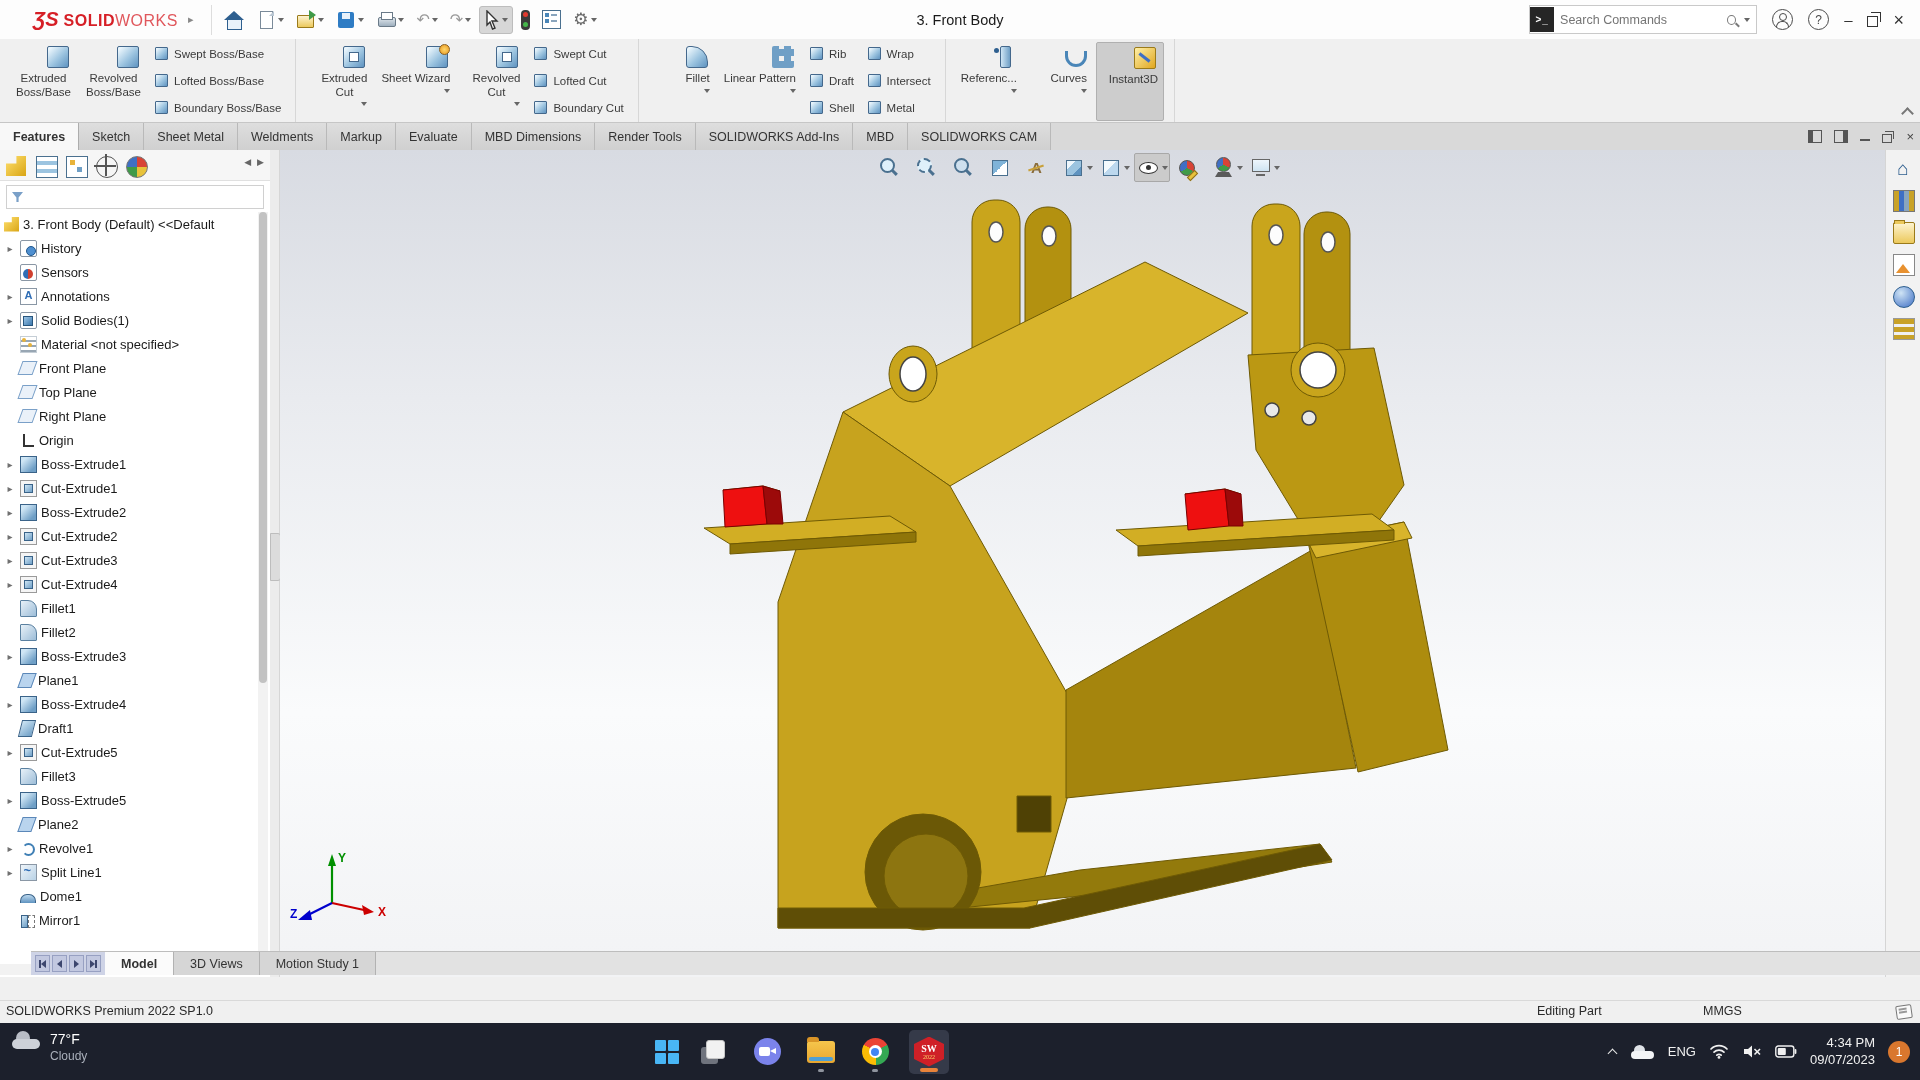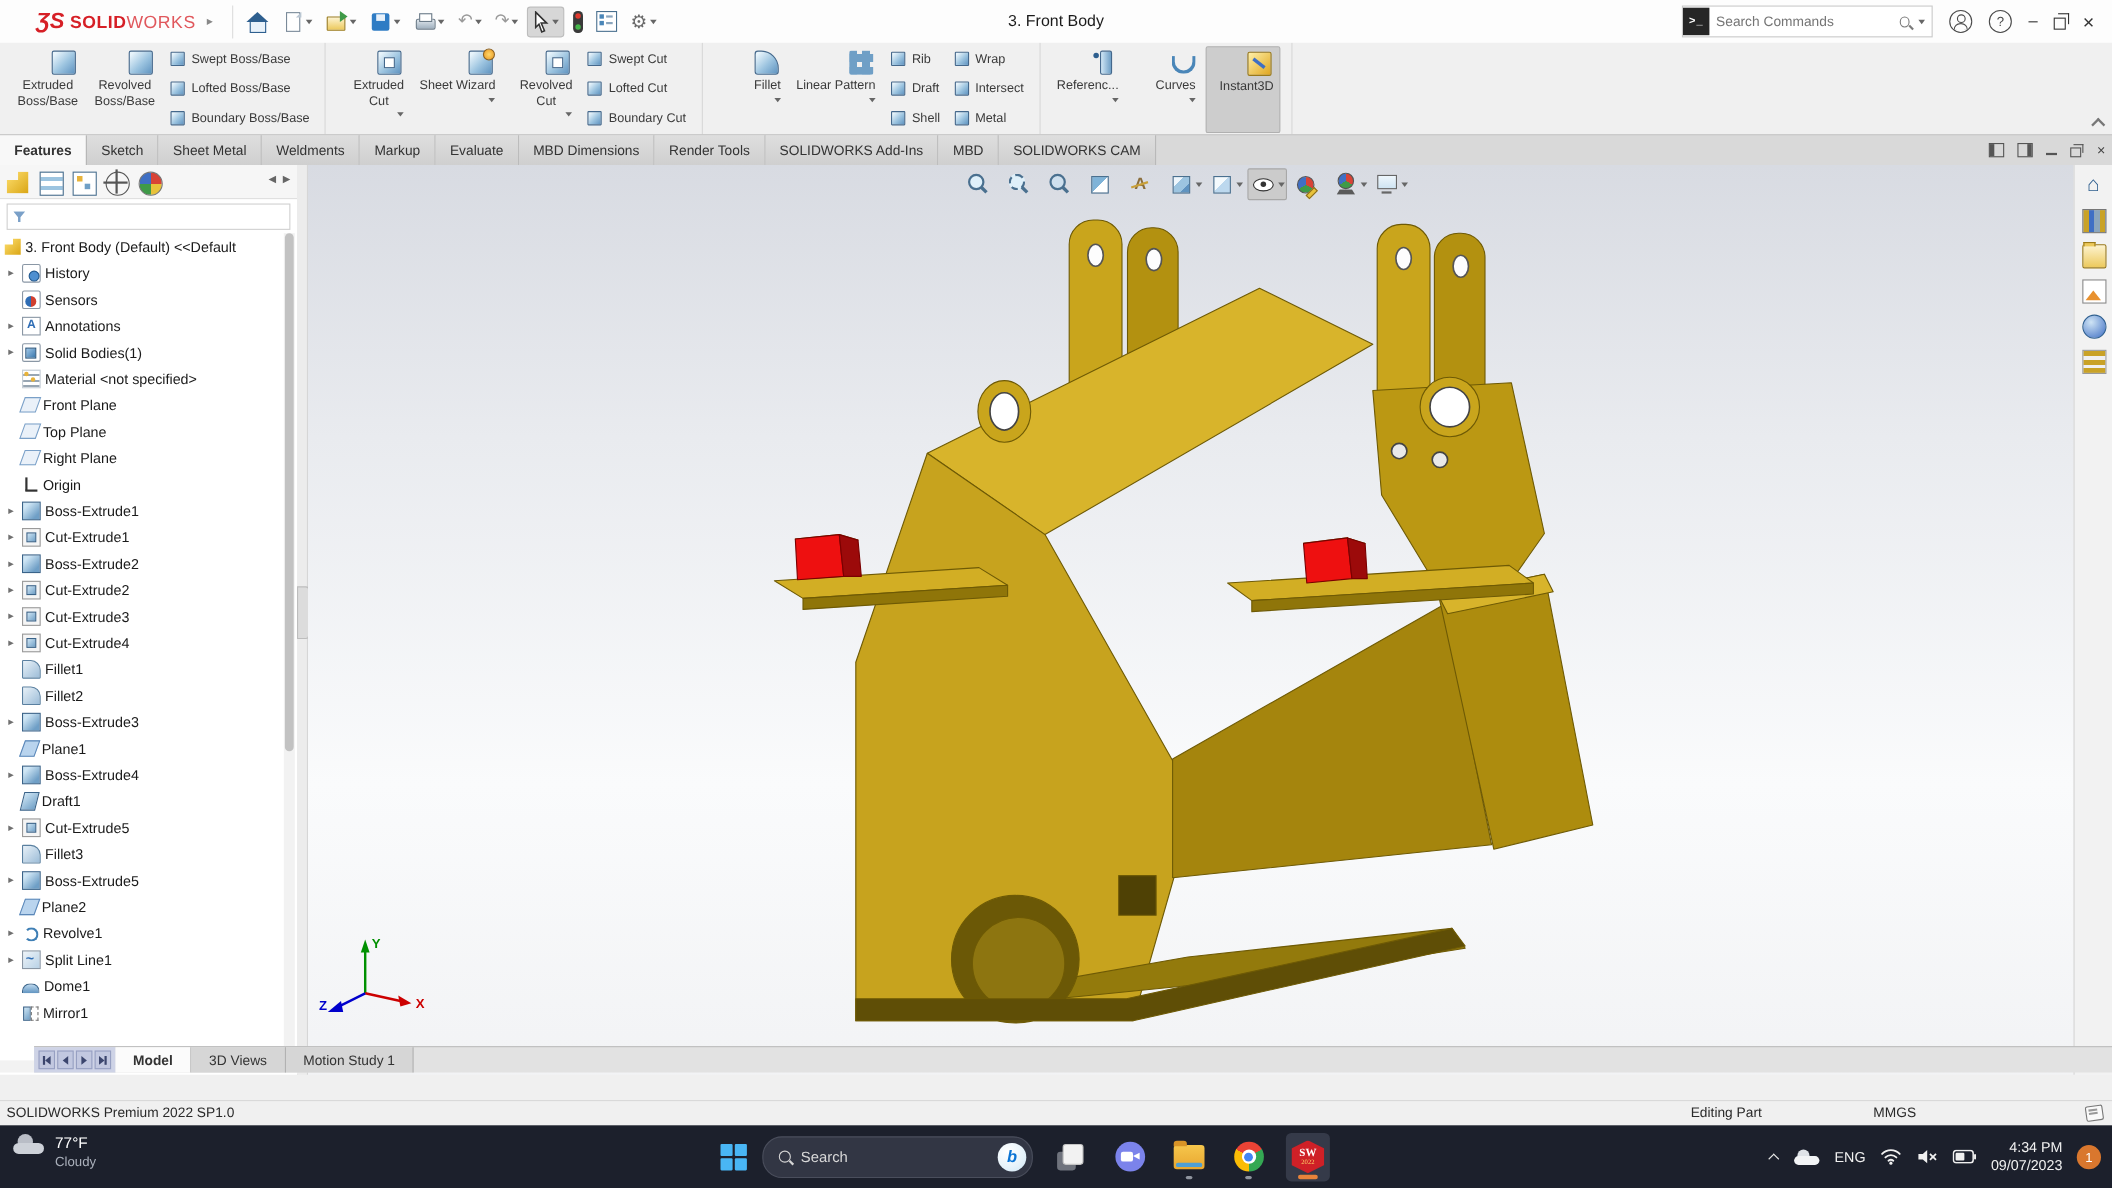--- a/index.html
+++ b/index.html
@@ -940,27 +940,20 @@
       <span class="cond">Cloudy</span>
     </span>
   </div>
   <div id="tb-center">
     <span class="startic">
         <span></span>
         <span></span>
         <span></span>
         <span></span>
       </span>
-    <div id="tb-search">
-      <span class="magw"></span>
-      <span class="stext">Search</span>
-      <span class="bing">
-          <span>b</span>
-        </span>
-    </div>
     <div class="tb-app">
         <span class="taskview-ic"></span>
       </div>
     <div class="tb-app">
         <span class="chat-ic"></span>
       </div>
     <div class="tb-app">
         <span class="folder-ic"></span>
         <span class="rundot"></span>
       </div>

